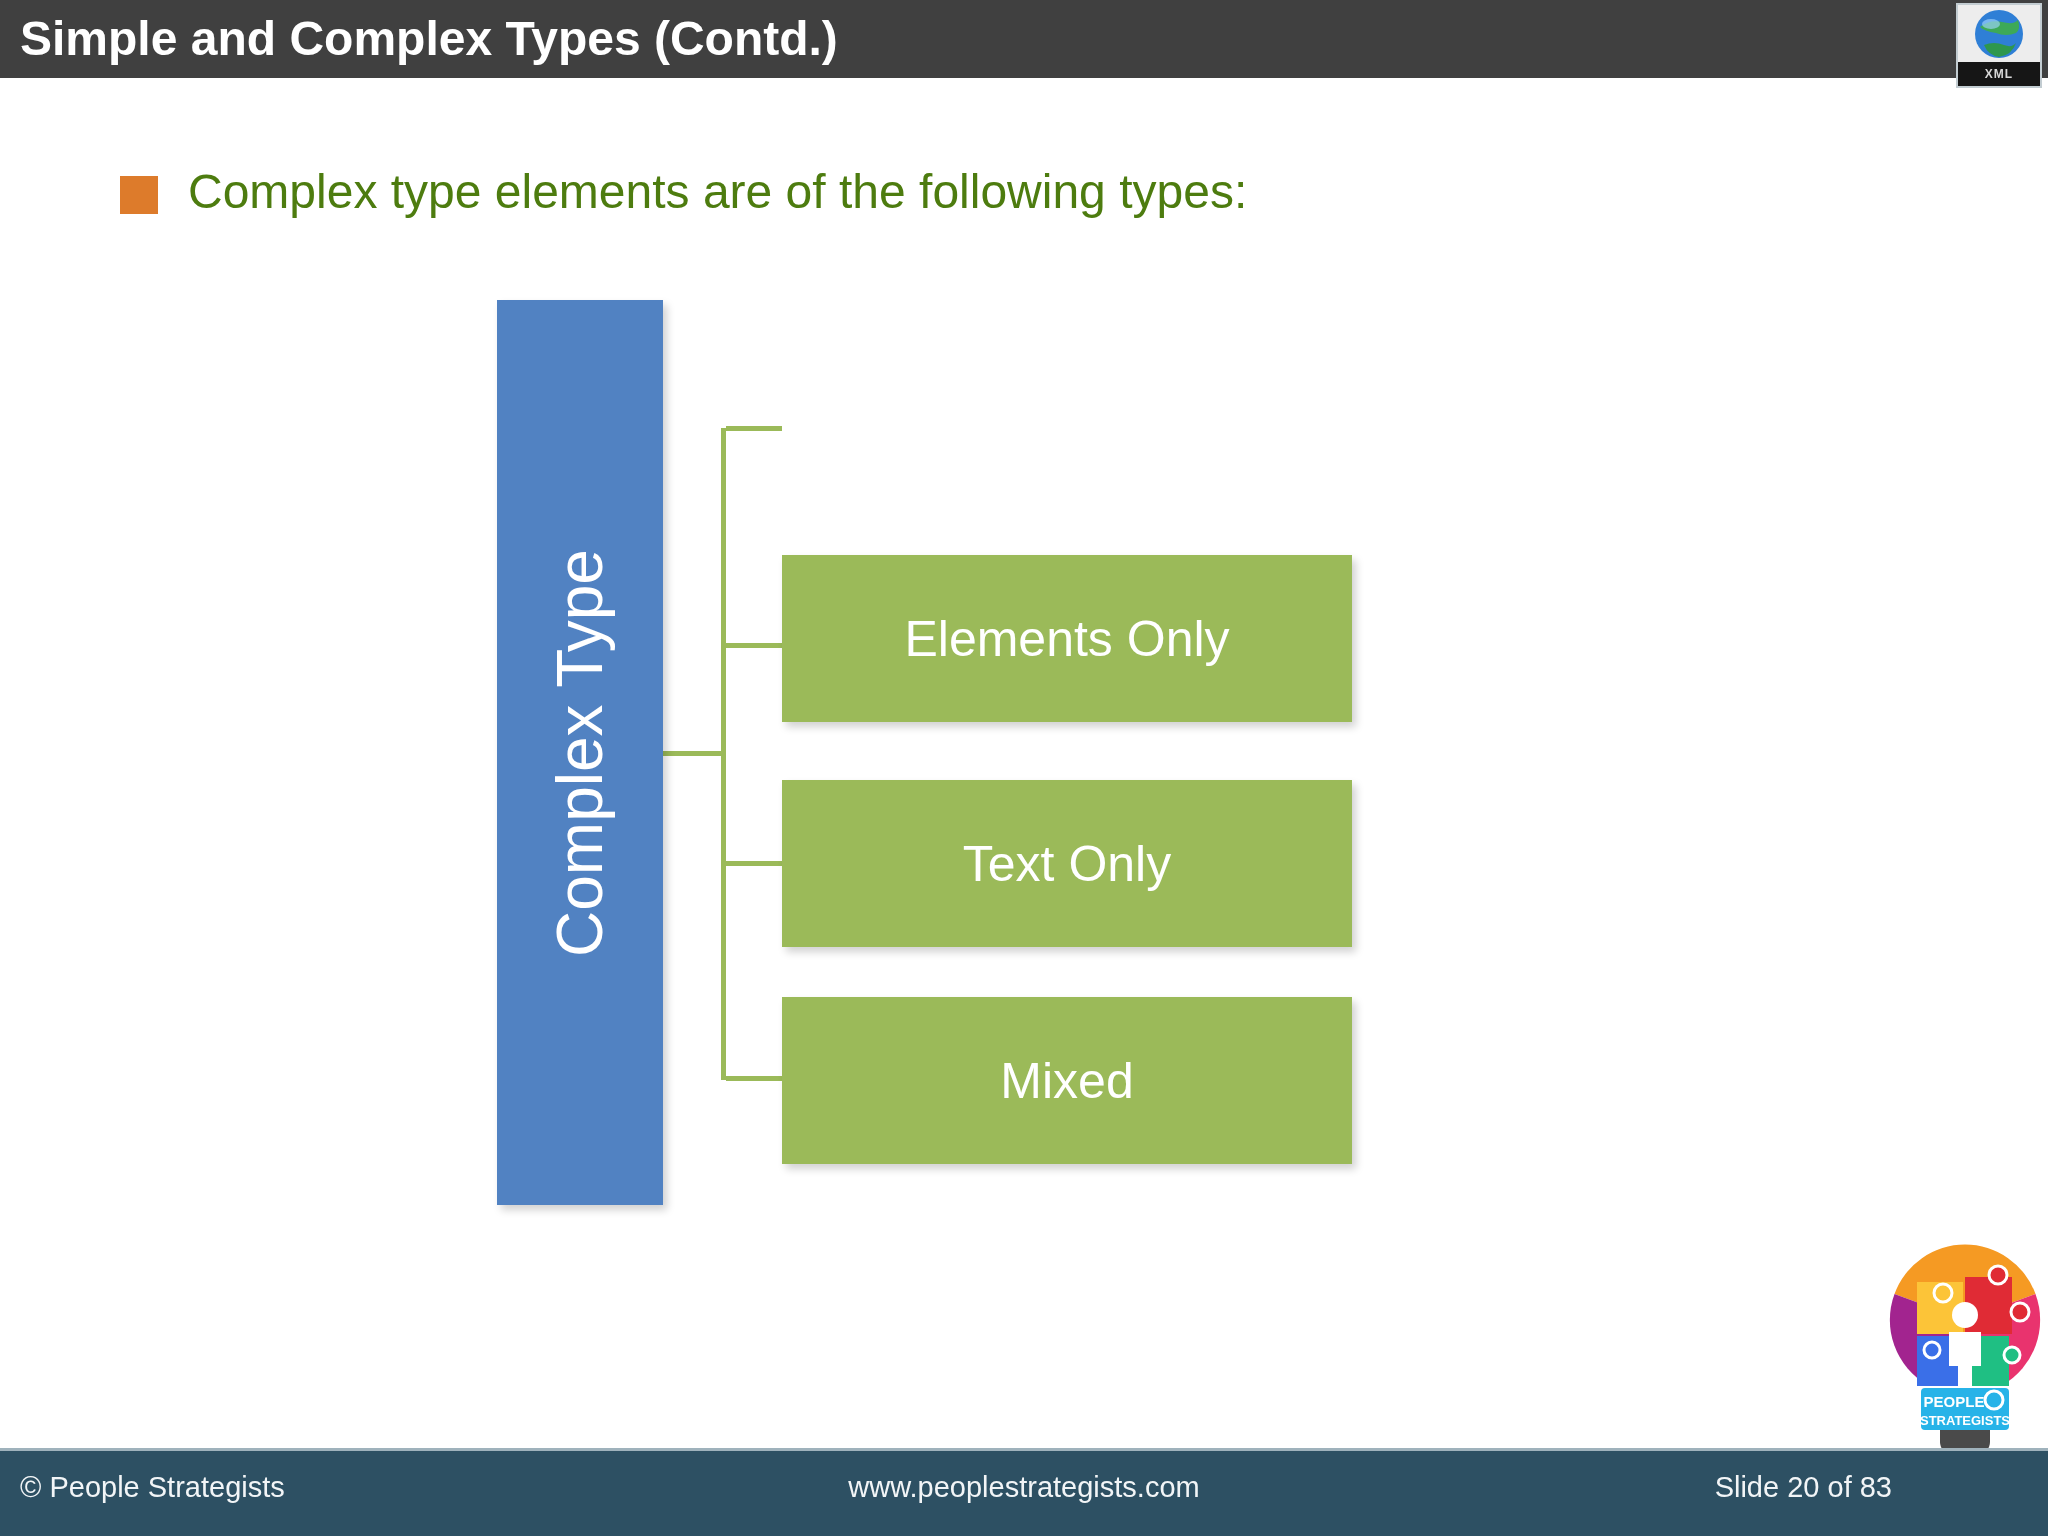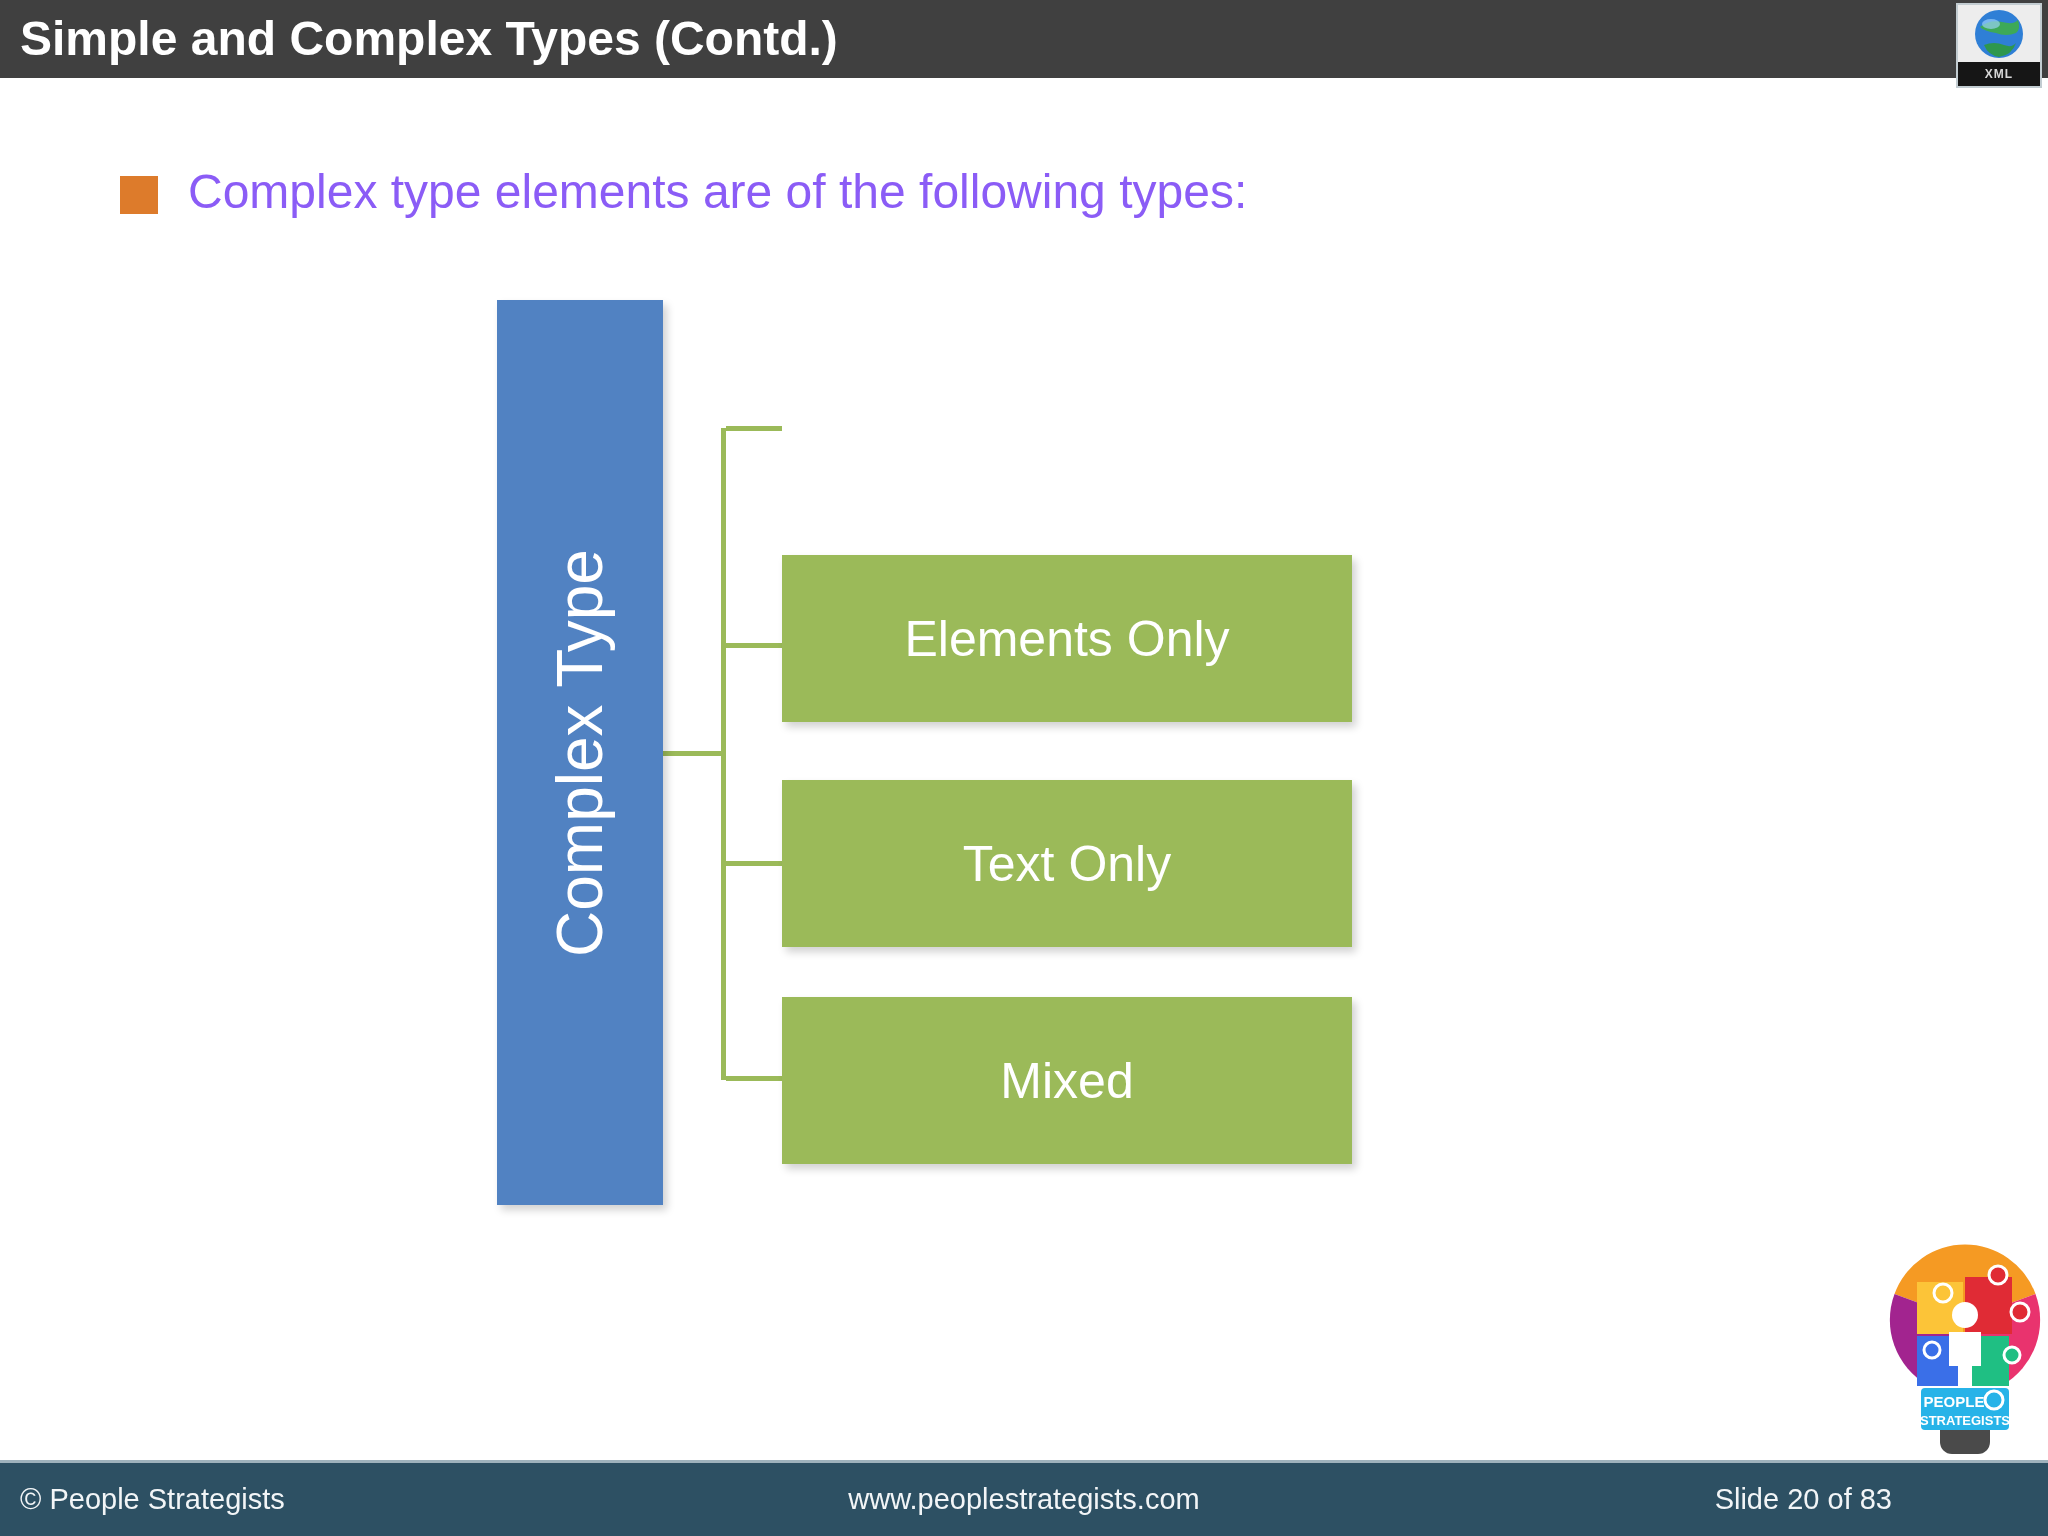--- a/index.html
+++ b/index.html
@@ -17,21 +17,21 @@
     position:absolute;top:3px;right:6px;width:86px;height:85px;
     background:#ededed;border:2px solid #c2ccd1;box-sizing:border-box;
     display:flex;flex-direction:column;align-items:stretch;
   }
   .xml-badge .globe-wrap{flex:1;display:flex;align-items:center;justify-content:center;}
   .xml-band{height:24px;background:#161616;color:#d8d8d8;font-size:12px;font-weight:bold;
     text-align:center;line-height:24px;letter-spacing:1px;}
   
   .bullet-row{position:absolute;left:120px;top:162px;display:flex;gap:30px;align-items:flex-start;}
   .bullet-square{width:38px;height:38px;background:#DD7B2B;margin-top:14px;flex:none;}
-  .bullet-text{font-size:48px;color:#8b5cf6;line-height:60px;white-space:nowrap;}
+  .bullet-text{font-size:48px;color:#4d7c0f;line-height:60px;white-space:nowrap;}
   
   .root-box{
     position:absolute;left:497px;top:300px;width:166px;height:905px;background:#5182C2;
     box-shadow:4px 5px 8px rgba(0,0,0,0.18);
     display:flex;align-items:center;justify-content:center;
   }
   .root-label{
     color:#ffffff;font-size:64px;white-space:nowrap;transform:rotate(-90deg);
   }
   .child-box{
@@ -45,21 +45,21 @@
   .conn-v{left:721px;top:428px;width:5px;height:652px;}
   .conn-root{left:663px;top:751px;width:58px;height:5px;}
   .conn-s1{left:726px;top:426px;width:56px;height:5px;}
   .conn-s2{left:726px;top:643px;width:56px;height:5px;}
   .conn-s3{left:726px;top:861px;width:56px;height:5px;}
   .conn-s4{left:726px;top:1076px;width:56px;height:5px;}
   
   .logo{position:absolute;right:4px;bottom:80px;width:158px;height:226px;}
   
   .footer{
-    position:absolute;left:0;bottom:0;width:2048px;height:76px;background:#2D5063;
+    position:absolute;left:0;bottom:0;width:2048px;height:88px;background:#2D5063;
     border-top:3px solid #9FB2BC;box-sizing:border-box;color:#F2F5F7;font-size:29px;
   }
   .footer-left{position:absolute;left:20px;top:0;line-height:73px;white-space:nowrap;}
   .footer-center{position:absolute;left:0;width:100%;text-align:center;top:0;line-height:73px;white-space:nowrap;}
   .footer-right{position:absolute;right:156px;top:0;line-height:73px;white-space:nowrap;}
 </style>
 </head>
 <body>
 
 <div class="slide">

